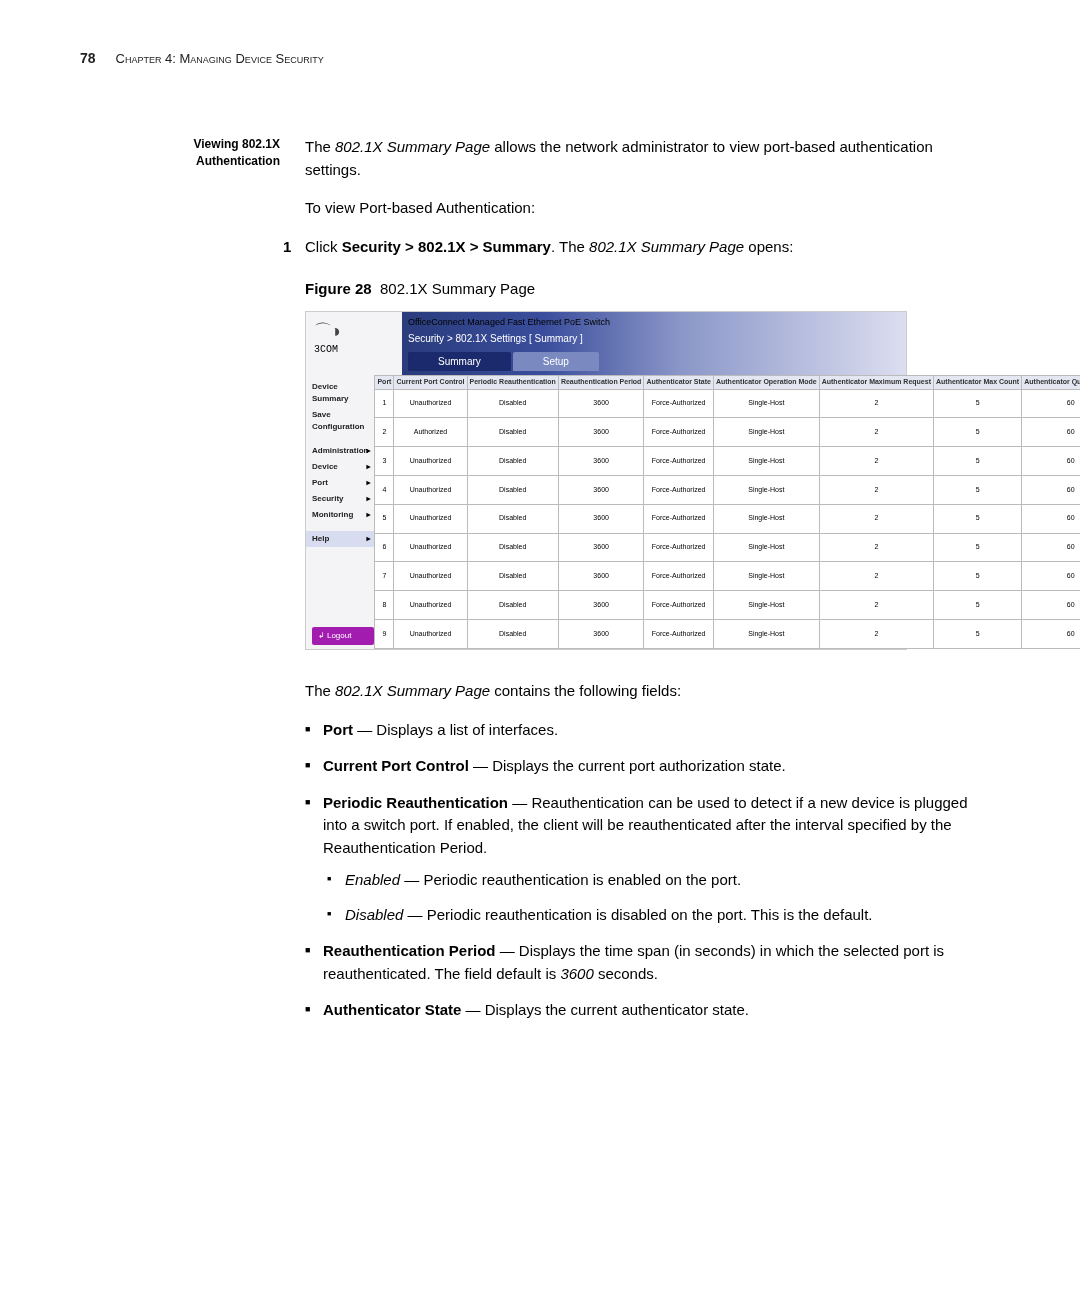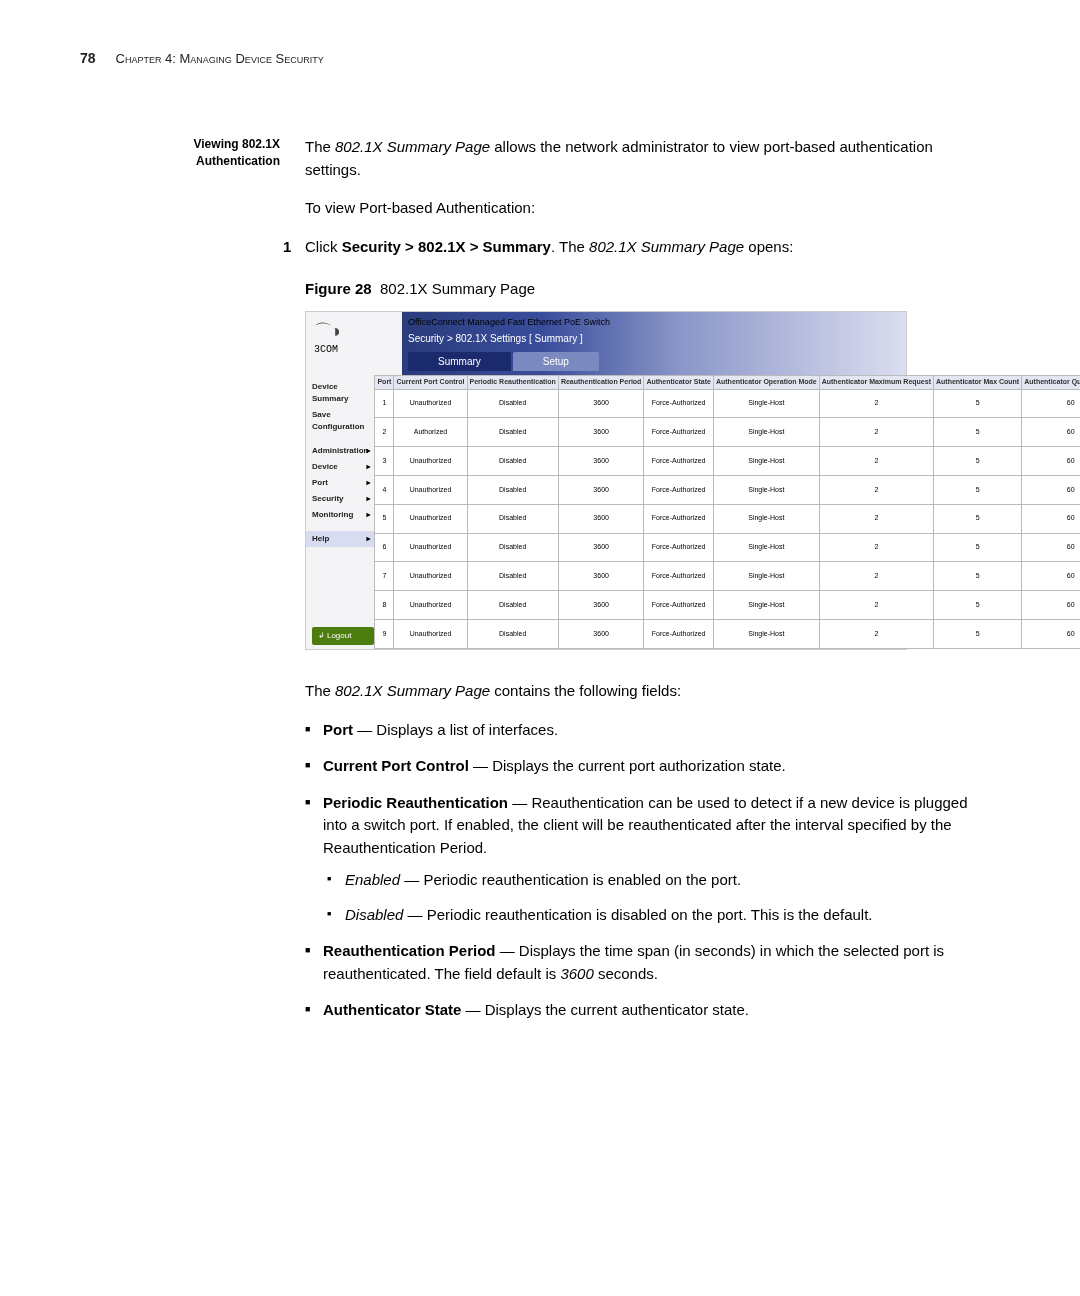--- a/index.html
+++ b/index.html
@@ -138,21 +138,21 @@
     font-size: 8px;
     color: #000;
   }
   .ss-nav-item.sel {
     background: #d8dcf0;
   }
   .ss-logout {
     margin-top: 80px;
     padding: 3px 6px;
     color: #fff;
-    background: #4d7c0f;
+    background: #a21caf;
     font-size: 8px;
     border-radius: 2px;
     width: 50px;
     margin-left: 6px;
   }
   .ss-table {
     flex: 1;
     background: #fff;
     font-size: 7px;
     border-collapse: collapse;

